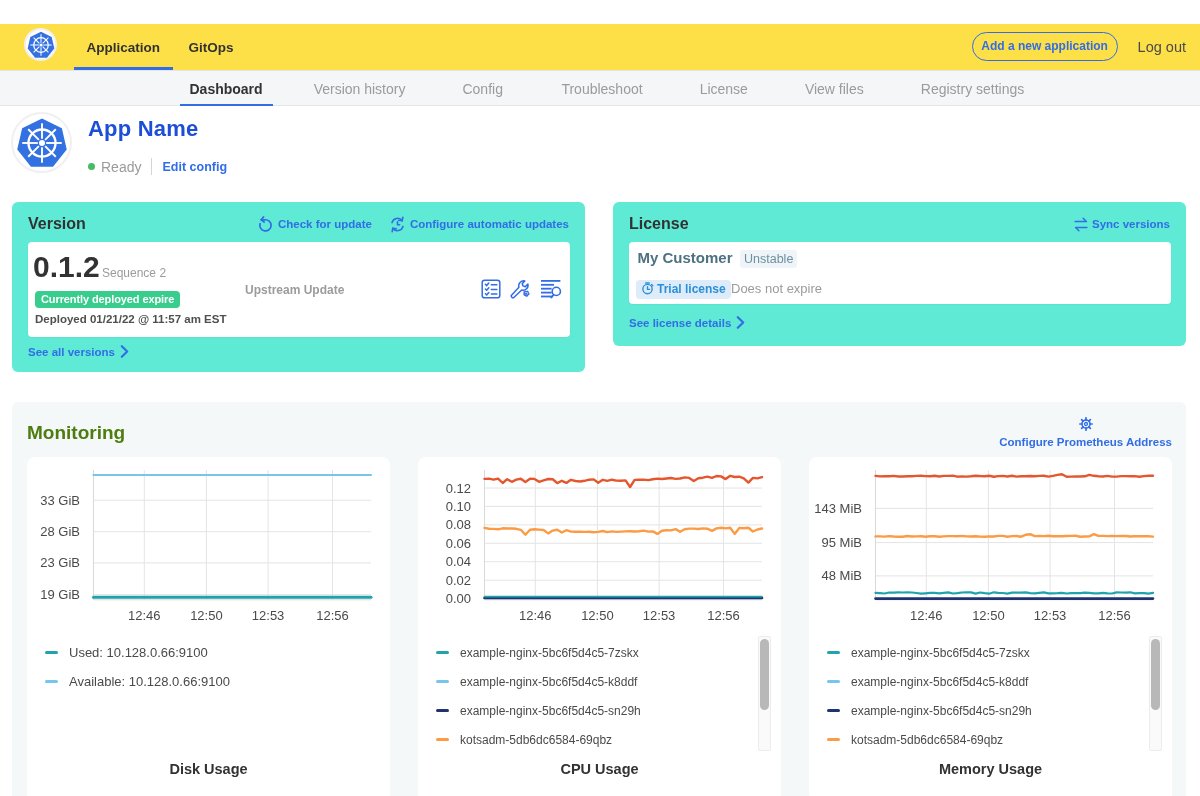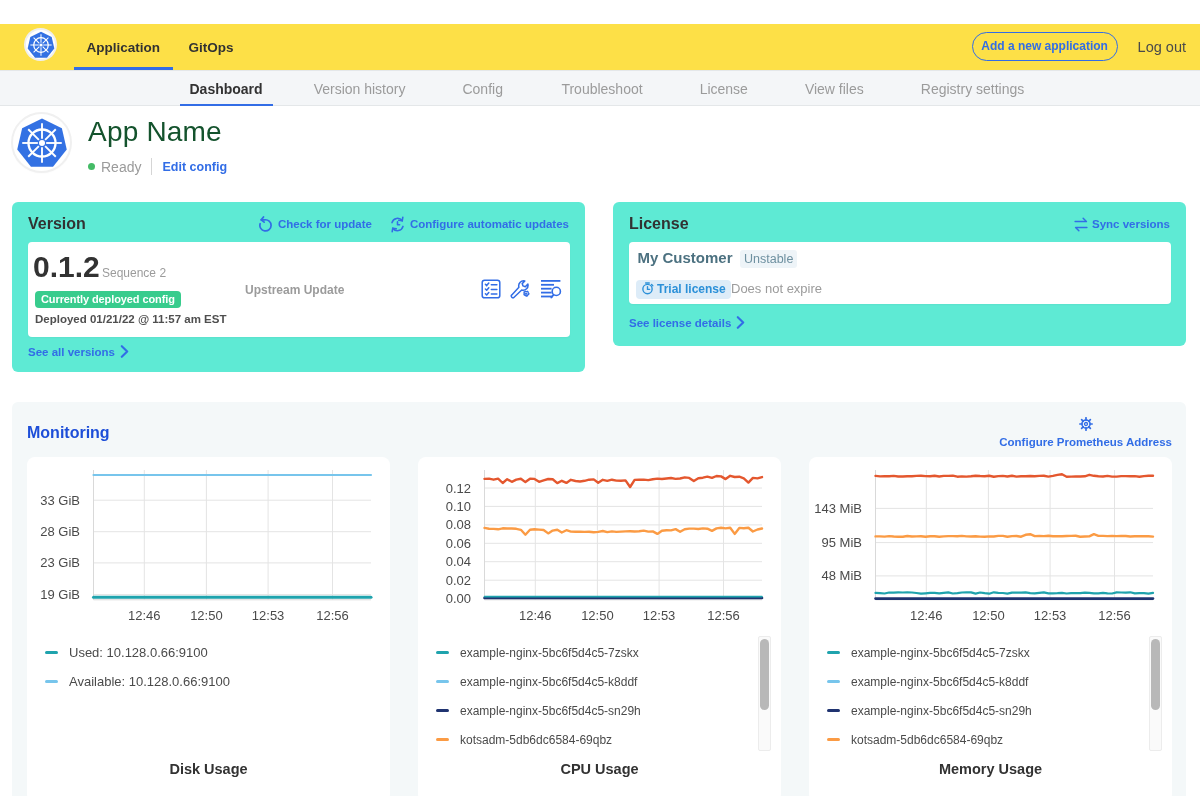--- a/index.html
+++ b/index.html
@@ -15,21 +15,21 @@
 .addbtn { display:inline-block; border:1px solid #326de6; color:#326de6; border-radius:15px; height:29px; line-height:27px; width:146px; text-align:center; font-size:12px; font-weight:700; margin-top:-1px; }
 .logout { margin-left:20px; color:#4a4a4a; font-size:14.5px; font-weight:500; }
 
 .subnav { height:36px; background:#f4f6f8; border-top:1px solid #e4e7e9; border-bottom:1px solid #e4e7e9; display:flex; padding-left:189.5px; }
 .subnav .sitem { position:relative; display:flex; align-items:center; height:35px; font-size:14px; font-weight:500; color:#9b9b9b; }
 .subnav .sitem.active { color:#323232; font-weight:700; }
 .subnav .sitem.active:after { content:""; position:absolute; left:-10px; right:-10px; bottom:-1px; height:3px; background:#326de6; }
 
 .apphead { position:relative; height:96px; background:#fff; }
 .appicon { position:absolute; left:13px; top:8px; width:57px; height:57px; border-radius:50%; background:#fff; box-shadow:0 0 0 2px #f0f0f0, 0 1px 3px rgba(0,0,0,.08); display:flex; align-items:center; justify-content:center; }
-.appname { position:absolute; left:88px; top:9.5px; font-size:28px; font-weight:400; color:#14532d; letter-spacing:.2px; }
+.appname { position:absolute; left:88px; top:9.5px; font-size:22px; font-weight:700; color:#1d4ed8; letter-spacing:.2px; }
 .appstatus { position:absolute; left:88px; top:52px; display:flex; align-items:center; font-size:14px; }
 .dot { width:7px; height:7px; border-radius:50%; background:#44bb66; margin-right:6px; }
 .ready { color:#9b9b9b; font-weight:500; }
 .vline { width:1px; height:17px; background:#d5d5d5; margin:0 10px; }
 .editcfg { color:#326de6; font-weight:700; font-size:12.5px; }
 
 .cardsrow { display:flex; padding:0 12px; gap:28px; margin-top:0; }
 .card { background:#5eead4; border-radius:6px; width:573px; }
 .card .chead { display:flex; align-items:center; justify-content:space-between; padding:13px 16px 0 16px; }
 .ctitle { font-size:16px; font-weight:700; color:#323232; }
@@ -45,21 +45,21 @@
 .upstream { position:absolute; left:217px; top:41px; font-size:12px; font-weight:700; color:#9b9b9b; }
 .vicons { position:absolute; right:8px; top:37px; display:flex; align-items:center; gap:9px; }
 .seelink { display:inline-flex; align-items:center; margin:8px 0 0 16px; font-size:11.5px; font-weight:700; color:#326de6; }
 .custname { position:absolute; left:8.5px; top:7px; font-size:15px; font-weight:700; color:#4c7180; }
 .unstable { position:absolute; left:111px; top:8px; background:#eef4f8; color:#6e90a0; font-size:12.5px; font-weight:500; padding:2px 4px; border-radius:3px; }
 .trialpill { position:absolute; left:7px; top:38px; background:#ddecf8; color:#2b90d8; font-size:12px; font-weight:700; padding:2px 5px; border-radius:4px; line-height:13.5px; }
 .noexpire { position:absolute; left:102px; top:39px; font-size:13px; font-weight:500; color:#9b9b9b; }
 
 .monitoring { margin:30px 14px 0 12px; background:#f4f8f9; border-radius:6px; padding:15px 14px 15px 15px; }
 .monhead { display:flex; align-items:center; justify-content:space-between; }
-.montitle { font-size:16px; font-weight:700; color:#1d4ed8; }
+.montitle { font-size:19px; font-weight:700; color:#4d7c0f; }
 .monlink { font-size:11.5px; font-weight:700; color:#326de6; display:flex; align-items:center; gap:5px;flex-direction:column; }
 .charts { display:flex; gap:28px; margin-top:9px; }
 .chartcard { position:relative; width:363px; height:345px; background:#fff; border-radius:8px; overflow:hidden; }
 .legend { position:absolute; left:0; top:181px; width:363px; }
 .lgrow { display:flex; align-items:center; height:29px; padding-left:18px; }
 .dash { width:13px; height:3px; border-radius:2px; flex:none; }
 .ltext { margin-left:11px; font-size:13px; color:#4a4a4a; }
 .charttitle { position:absolute; left:0; right:0; top:303.5px; text-align:center; font-size:14.5px; font-weight:700; color:#323232; }
 .sbtrack { position:absolute; right:10.5px; top:179px; width:13px; height:115px; background:#fafafa; border:1px solid #ececec; border-radius:2px; }
 .sbthumb { position:absolute; left:1.5px; top:1.5px; width:8.5px; height:71px; background:#b8b8b8; border-radius:5px; }
@@ -152,21 +152,21 @@
               <polyline points="3.2 15.7 3.8 12.2 7.3 12.7"></polyline>
               <path d="M8.5 5.9 V8.7 H10.6"></path>
             </g>
           </svg>
           <span>Configure automatic updates</span>
         </div>
     </div>
     <div class="innerbox vbox">
       <div class="vnum">0.1.2</div>
       <div class="vseq">Sequence 2</div>
-      <div class="deppill">Currently deployed config</div>
+      <div class="deppill">Currently deployed expire</div>
       <div class="deptime">Deployed 01/21/22 @ 11:57 am EST</div>
       <div class="upstream">Upstream Update</div>
       <div class="vicons">
           <svg width="20" height="20" viewBox="0 0 20 20">
             <g fill="none" stroke="#326de6" stroke-width="1.5">
               <rect x="1.2" y="1.2" width="17.6" height="17.6" rx="2.4"></rect>
               <g stroke-width="1.5" stroke-linecap="round" stroke-linejoin="round">
                 <path d="M4.4 5.3 l1.3 1.3 2.1-2.5"></path>
                 <path d="M4.4 10 l1.3 1.3 2.1-2.5"></path>
                 <path d="M4.4 14.7 l1.3 1.3 2.1-2.5"></path>

